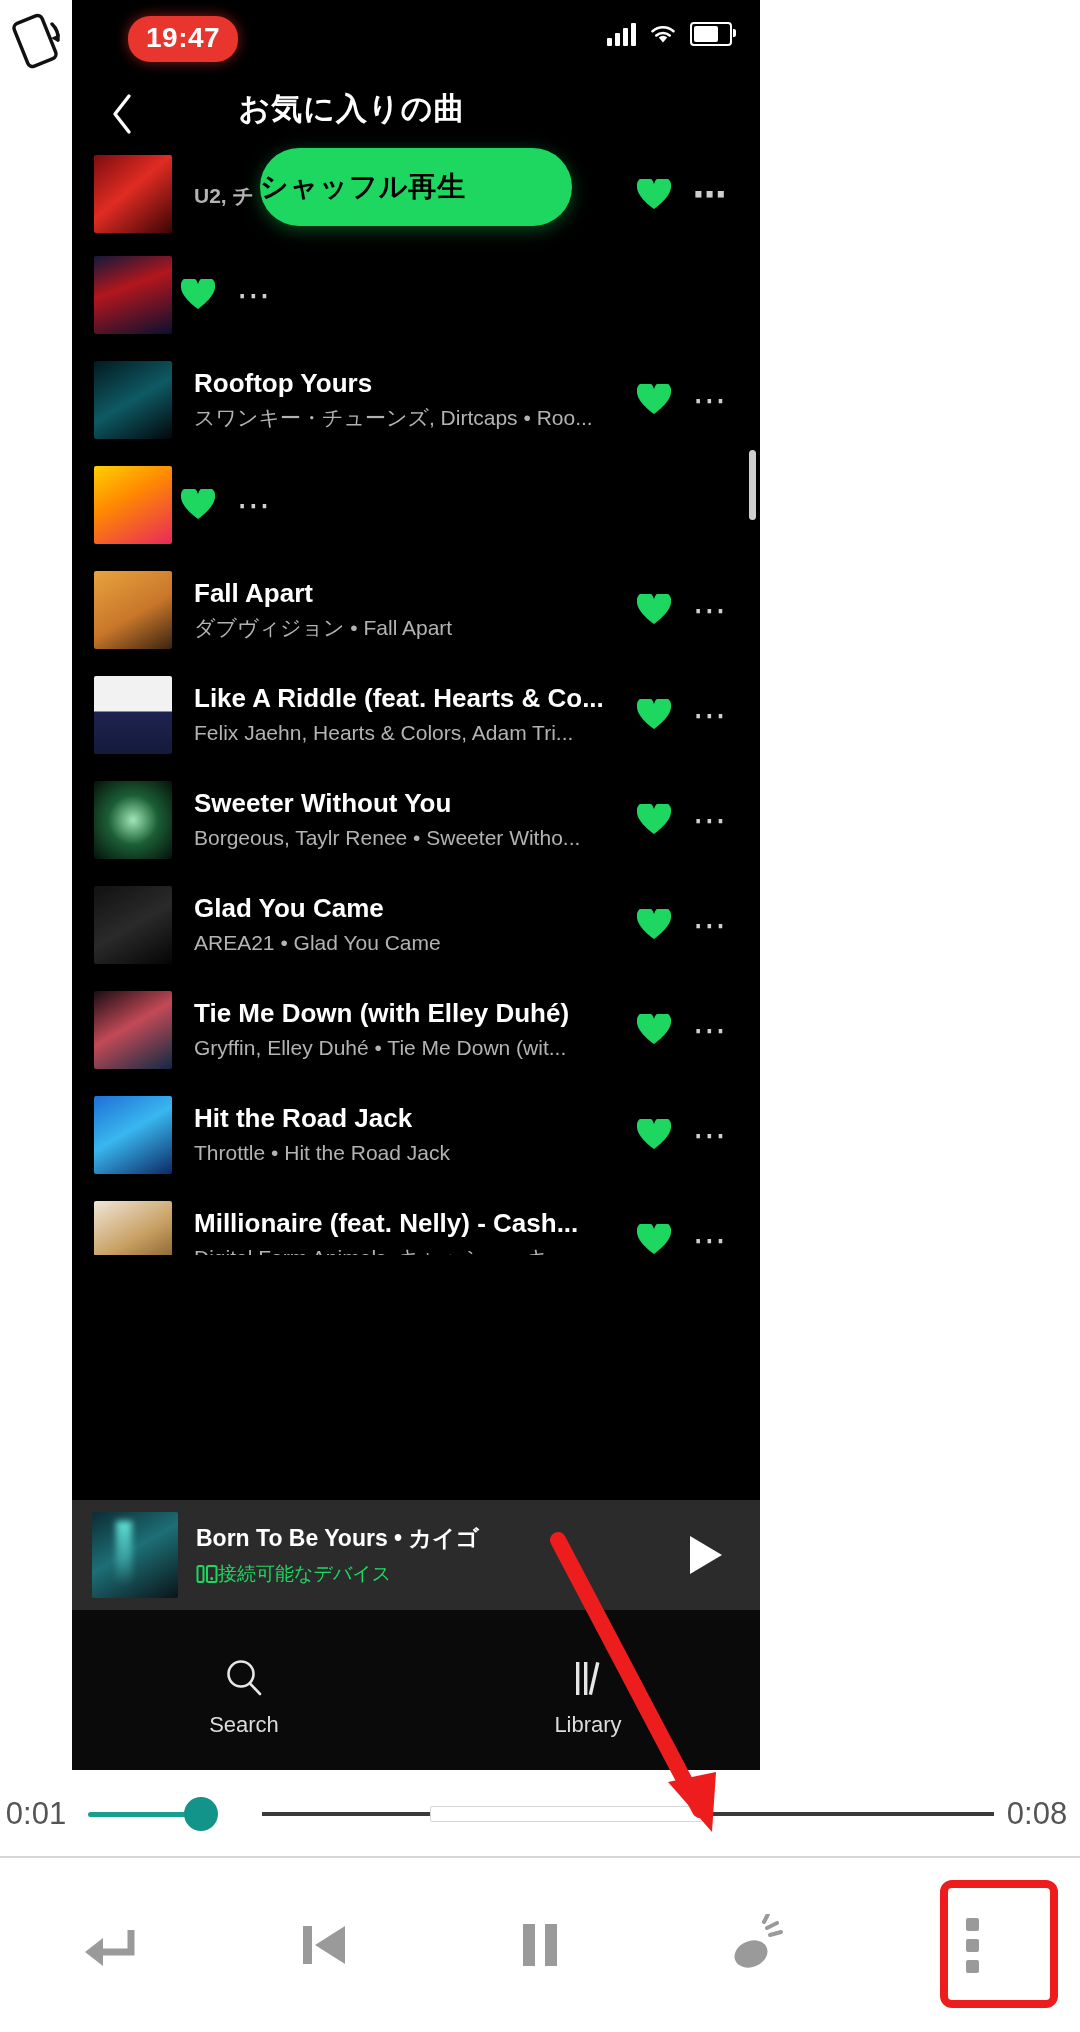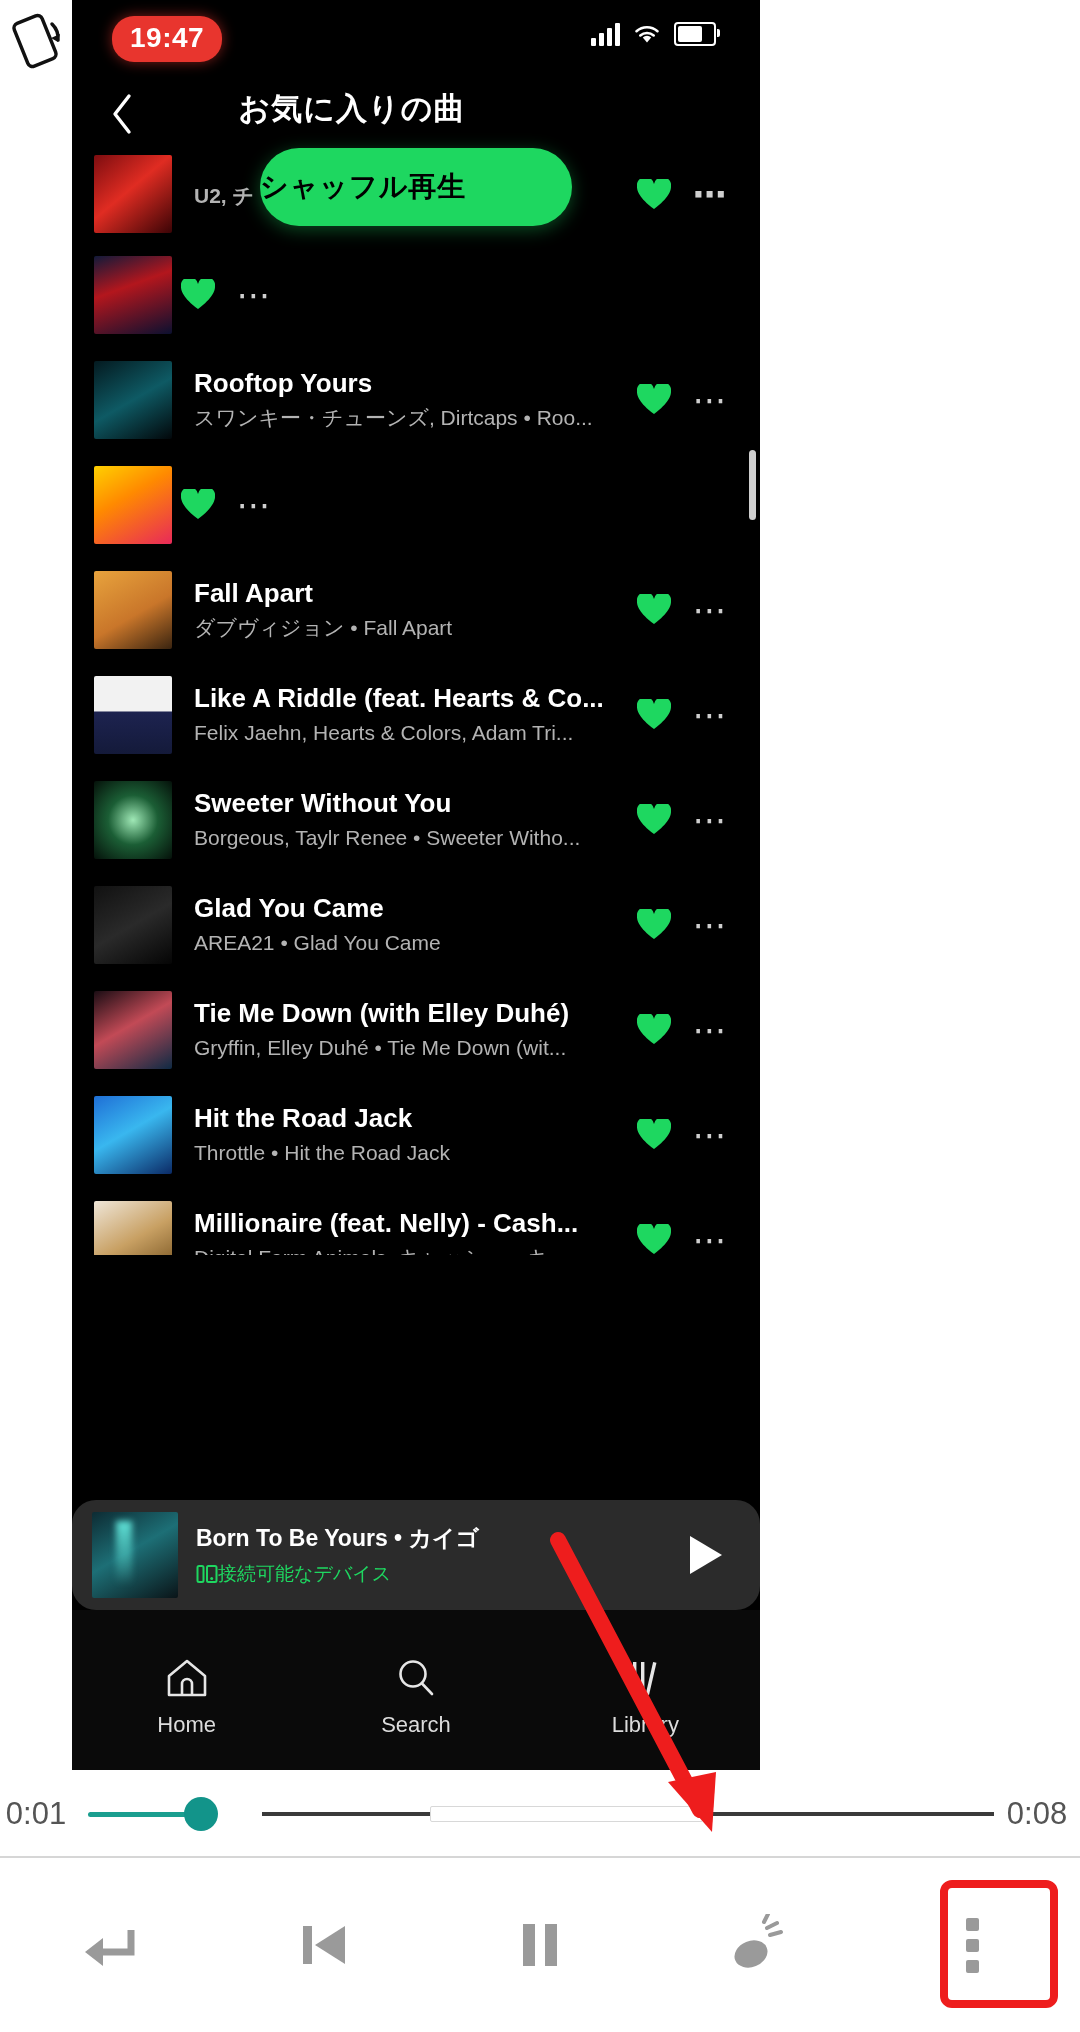--- a/index.html
+++ b/index.html
@@ -14,21 +14,21 @@
 
   .rotate-icon{position:absolute;left:8px;top:10px;width:62px;height:62px;}
 
   
   .phone{
     position:absolute;left:72px;top:0;width:688px;height:1770px;
     background:#000;overflow:hidden;
   }
 
   
-  .statusbar{position:absolute;left:0;top:0;width:662px;height:72px;}
+  .statusbar{position:absolute;left:16px;top:0;width:662px;height:72px;}
   .clock-pill{
     position:absolute;left:40px;top:16px;
     background:#e8352e;color:#fff;border-radius:22px;
     padding:6px 18px 8px;font-size:28px;font-weight:bold;letter-spacing:.5px;
     box-shadow:0 0 14px rgba(232,53,46,.55);
   }
   .status-icons{position:absolute;right:18px;top:22px;display:flex;align-items:center;gap:12px;}
   .sig{display:flex;align-items:flex-end;gap:3px;height:24px;}
   .sig i{display:block;width:5px;background:#fff;border-radius:1px;}
   .sig i:nth-child(1){height:8px}.sig i:nth-child(2){height:13px}
@@ -74,21 +74,21 @@
   }
   .heart{flex:0 0 52px;display:flex;justify-content:center;align-items:center;color:#1ed760;font-size:34px;}
   .dots{flex:0 0 62px;display:flex;justify-content:center;align-items:center;color:#cfcfcf;font-size:34px;letter-spacing:3px;}
 
   
   .scroll-ind{position:absolute;right:4px;top:450px;width:7px;height:70px;background:#cfcfcf;border-radius:4px;z-index:7;}
 
   
   .nowplaying{
     position:absolute;left:0;bottom:160px;width:688px;height:110px;
-    background:#2b2b2b;display:flex;align-items:center;padding:16px 20px;box-sizing:border-box;border-radius:24px;
+    background:#2b2b2b;display:flex;align-items:center;padding:16px 20px;box-sizing:border-box;
   }
   .np-art{width:86px;height:86px;flex:0 0 86px;background:linear-gradient(150deg,#0d2b33,#1d6f76 45%,#0a1418);border-radius:2px;position:relative;overflow:hidden;}
   .np-art:after{content:"";position:absolute;left:28%;top:10%;width:18%;height:75%;background:linear-gradient(180deg,#5fe3d8,rgba(95,227,216,0));filter:blur(3px);}
   .np-meta{flex:1;min-width:0;margin-left:18px;}
   .np-title{color:#fff;font-size:23px;font-weight:bold;white-space:nowrap;overflow:hidden;text-overflow:ellipsis;}
   .np-dev{color:#1ed760;font-size:19px;margin-top:7px;display:flex;align-items:center;white-space:nowrap;}
   .np-play{flex:0 0 70px;display:flex;justify-content:center;align-items:center;}
 
   
   .tabbar{position:absolute;left:0;bottom:0;width:688px;height:160px;background:#0a0a0a;display:flex;}
@@ -320,27 +320,20 @@
       <div class="np-play">
         <svg width="42" height="46" viewBox="0 0 42 46">
           <path d="M6 4 L38 23 L6 42 Z" fill="#fff"></path>
         </svg>
       </div>
     </div>
 
     <div class="tabbar">
       <div class="tab">
         <svg width="48" height="44" viewBox="0 0 48 44">
-          <path d="M6 20 L24 5 L42 20 L42 39 L6 39 Z" fill="none" stroke="#e6e6e6" stroke-width="2.6" stroke-linejoin="round"></path>
-          <path d="M19 39 L19 28 a5 5 0 0 1 10 0 L29 39" fill="none" stroke="#e6e6e6" stroke-width="2.6"></path>
-        </svg>
-        <span class="tab-label">Home</span>
-      </div>
-      <div class="tab">
-        <svg width="48" height="44" viewBox="0 0 48 44">
           <circle cx="21" cy="18" r="12.5" fill="none" stroke="#e6e6e6" stroke-width="2.6"></circle>
           <line x1="30" y1="27.5" x2="40" y2="38" stroke="#e6e6e6" stroke-width="2.6" stroke-linecap="round"></line>
         </svg>
         <span class="tab-label">Search</span>
       </div>
       <div class="tab">
         <svg width="48" height="44" viewBox="0 0 48 44">
           <rect x="12" y="6" width="3.4" height="33" fill="#e6e6e6"></rect>
           <rect x="20" y="6" width="3.4" height="33" fill="#e6e6e6"></rect>
           <rect x="28.5" y="6" width="3.4" height="33" fill="#e6e6e6" transform="rotate(13 30 22)"></rect>

